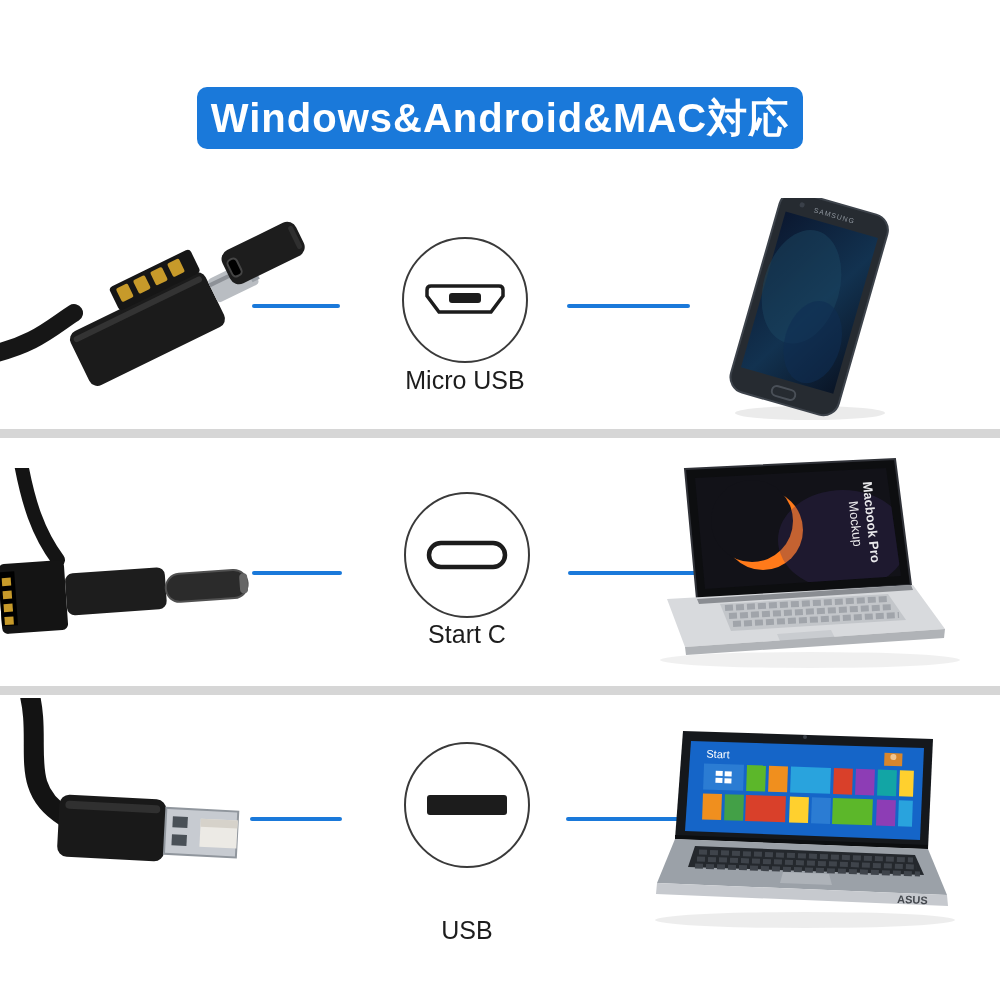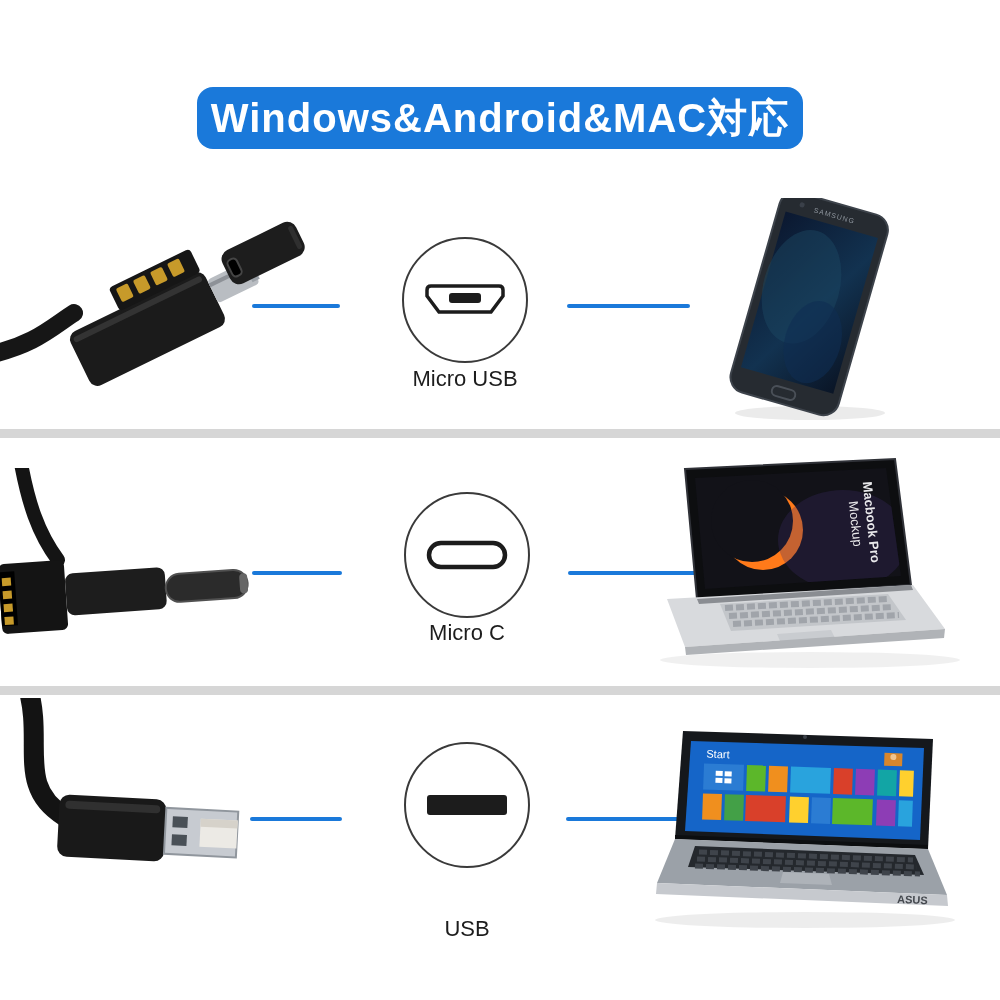--- a/index.html
+++ b/index.html
@@ -2,41 +2,41 @@
 <html style="--accent-blue: #1a79da; --banner-text: #ffffff; --divider-gray: #d6d6d6; --circle-border: #3a3a3a; --label-text: #1d1d1d; --page-bg: #ffffff;"><head>
 <meta charset="utf-8">
 <style>
   * { margin:0; padding:0; box-sizing:border-box; }
   html,body { background:#fff; }
   body { font-family:"Liberation Sans", sans-serif; }
   .page { position:relative; width:1000px; height:1000px; background:var(--page-bg,#fff); overflow:hidden; }
 
   .banner {
     position:absolute; left:197px; top:87px; width:606px; height:62px;
-    background:var(--accent-blue,#1a79da); border-radius:16px;
+    background:var(--accent-blue,#1a79da); border-radius:10px;
     display:flex; align-items:center; justify-content:center;
   }
   .banner-title {
     color:var(--banner-text,#fff); font-size:40px; font-weight:bold;
     white-space:nowrap; letter-spacing:1px;
   }
 
   .divider { position:absolute; left:0; width:1000px; height:9px; background:var(--divider-gray,#d6d6d6); }
 
   .hline { position:absolute; height:4px; border-radius:2px; background:var(--accent-blue,#1a79da); }
 
   .circle {
     position:absolute; width:126px; height:126px; border-radius:50%;
     background:#fff; border:2px solid var(--circle-border,#3a3a3a);
     display:flex; align-items:center; justify-content:center;
   }
 
   .row-label {
     position:absolute; transform:translateX(-50%);
-    font-size:22px; font-weight:500; color:var(--label-text,#1d1d1d);
+    font-size:25px; font-weight:500; color:var(--label-text,#1d1d1d);
     white-space:nowrap;
   }
 
   .art { position:absolute; }
 </style>
 </head>
 <body>
 
 <div class="page">
 
@@ -121,21 +121,21 @@
     </g>
   </svg>
 
   <div class="hline" style="left:252px;top:571px;width:90px"></div>
 
   <div class="circle" style="left:404px;top:492px">
     <svg width="84" height="32" viewBox="0 0 84 32">
       <rect x="4" y="4" width="76" height="24" rx="12" fill="#fff" stroke="#1c1c1c" stroke-width="4.5"></rect>
     </svg>
   </div>
-  <div class="row-label" style="left:467px;top:620px">Micro C</div>
+  <div class="row-label" style="left:467px;top:620px">Start C</div>
 
   <div class="hline" style="left:568px;top:571px;width:128px"></div>
 
   <svg class="art" style="left:625px;top:455px" width="340" height="225" viewBox="0 0 340 225">
     <defs>
       <clipPath id="macScreenClip">
         <path d="M70 23 L261 13 L276 121 L80 134 Z"></path>
       </clipPath>
     </defs>
     <ellipse cx="185" cy="205" rx="150" ry="8" fill="#000" opacity="0.06"></ellipse>

